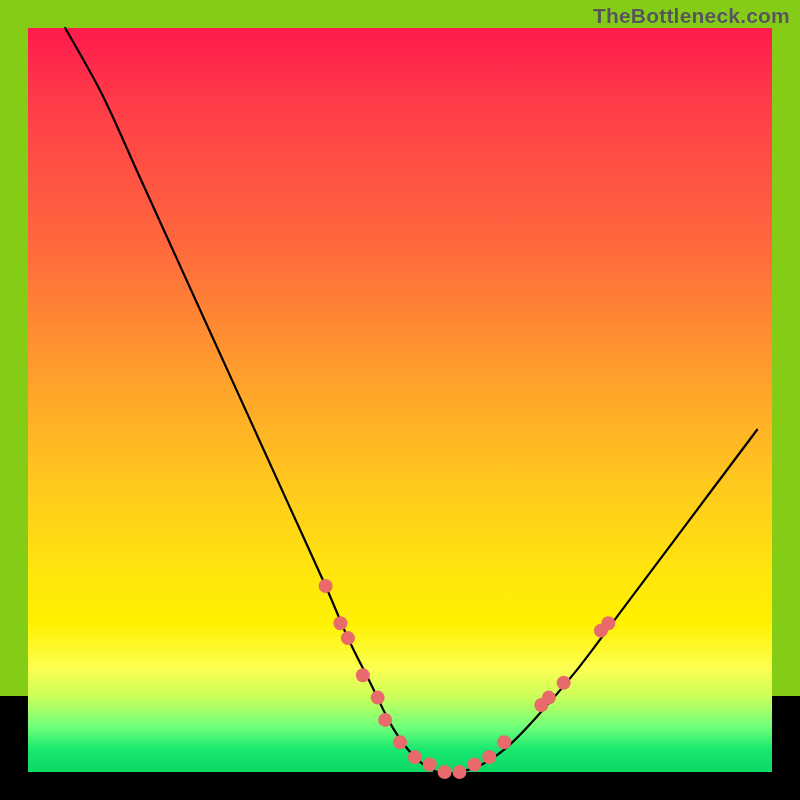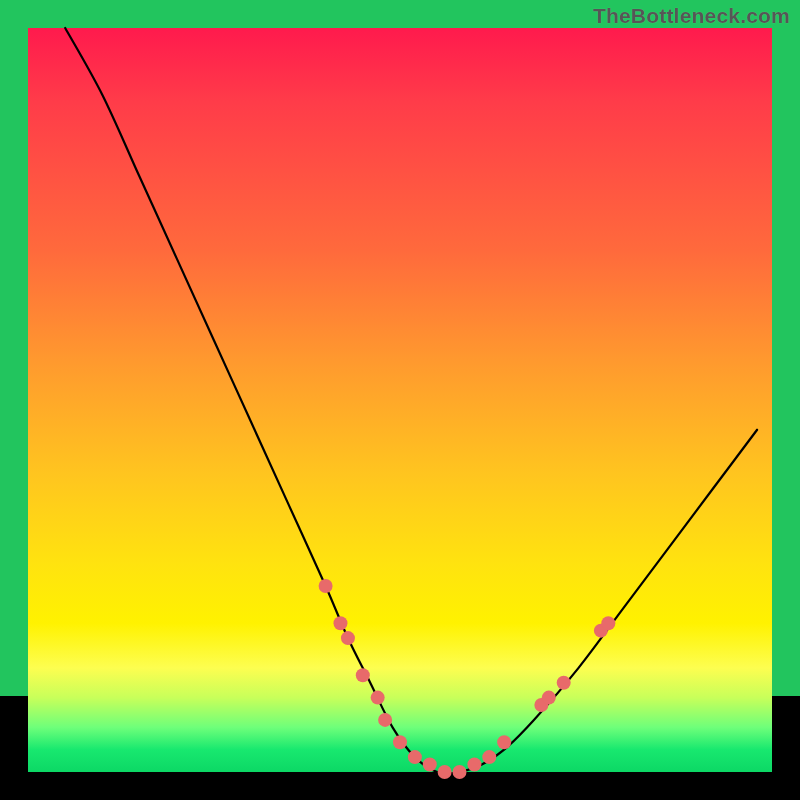--- a/index.html
+++ b/index.html
@@ -8,21 +8,21 @@
     width: 800px;
     height: 800px;
     overflow: hidden;
     background: #000;
     font-family: Arial, Helvetica, sans-serif;
   }
   .frame {
     position: absolute;
     left: 0; top: 0;
     width: 800px; height: 696px;
-    background: #22c55e;
+    background: #84cc16;
   }
   .plot-area {
     position: absolute;
     left: 28px;
     top: 28px;
     width: 744px;
     height: 744px;
     
     background: linear-gradient(
       to bottom,

